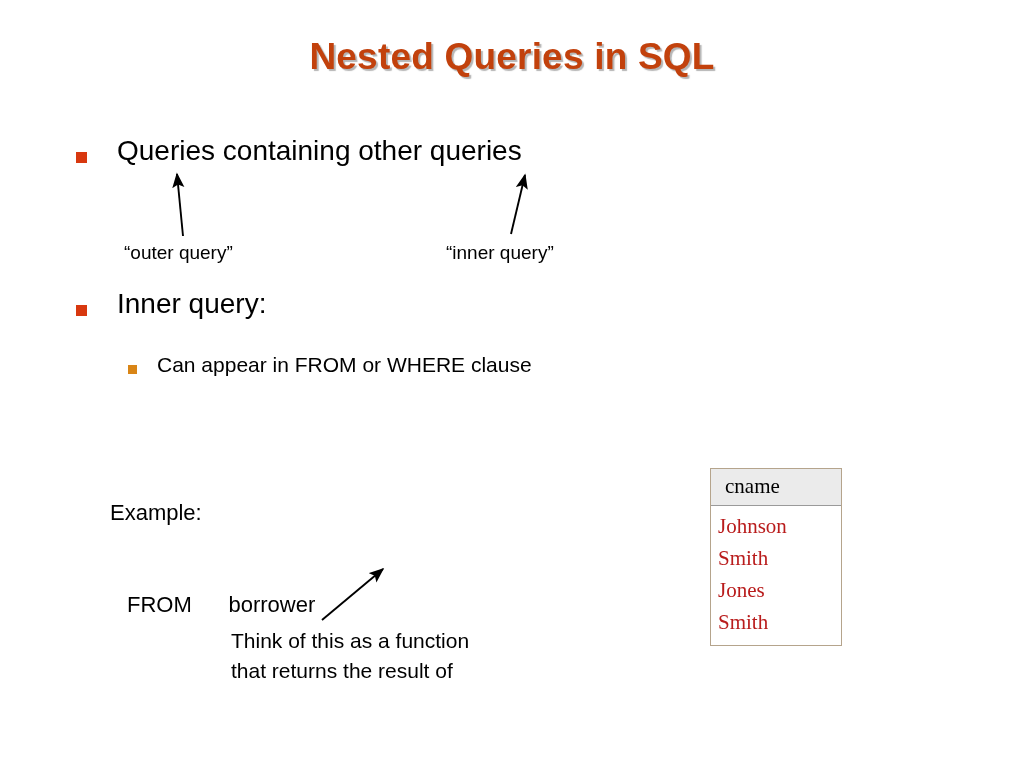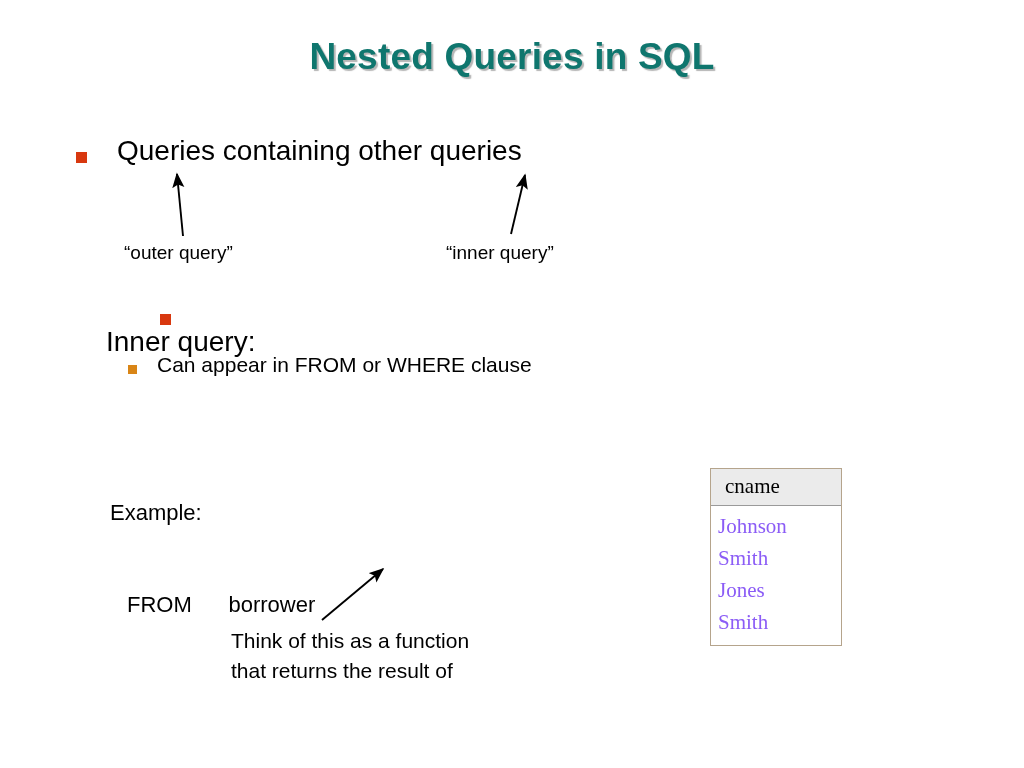--- a/index.html
+++ b/index.html
@@ -19,21 +19,21 @@
 
   
   #slide-title {
     position: absolute;
     left: 0;
     top: 36px;
     width: 1024px;
     text-align: center;
     font-size: 37px;
     font-weight: bold;
-    color: #0f766e;
+    color: #c2410c;
     letter-spacing: 0.2px;
     text-shadow: 2px 2px 1px rgba(120,120,120,0.55);
     white-space: nowrap;
   }
 
   
   .bullet-row {
     position: absolute;
     display: flex;
     align-items: center;
@@ -60,21 +60,21 @@
     white-space: nowrap;
   }
   .bullet-text.sub {
     font-size: 21px;
     line-height: 26px;
   }
 
   #bullet-queries { left: 76px; top: 134px; }
   #bullet-queries .bullet-text { margin-left: 30px; }
 
-  #bullet-inner-query { left: 76px; top: 302px; flex-direction: column; }
+  #bullet-inner-query { left: 76px; top: 287px; }
   #bullet-inner-query .bullet-text { margin-left: 30px; }
 
   #bullet-can-appear { left: 128px; top: 352px; }
   #bullet-can-appear .bullet-text { margin-left: 20px; }
 
   
   .annot {
     position: absolute;
     font-size: 19px;
     line-height: 25px;
@@ -134,21 +134,21 @@
     background: #EBEBEB;
     border-bottom: 1px solid #9A9A9A;
     color: #000;
   }
   #result-table .tbody {
     padding: 4px 0 7px 7px;
   }
   #result-table .td {
     font-size: 21px;
     line-height: 32px;
-    color: #8b5cf6;
+    color: #b91c1c;
   }
 </style>
 </head>
 <body>
 
 <div id="slide">
 
   <div id="slide-title">Nested Queries in SQL</div>
 
   <div class="bullet-row" id="bullet-queries">

